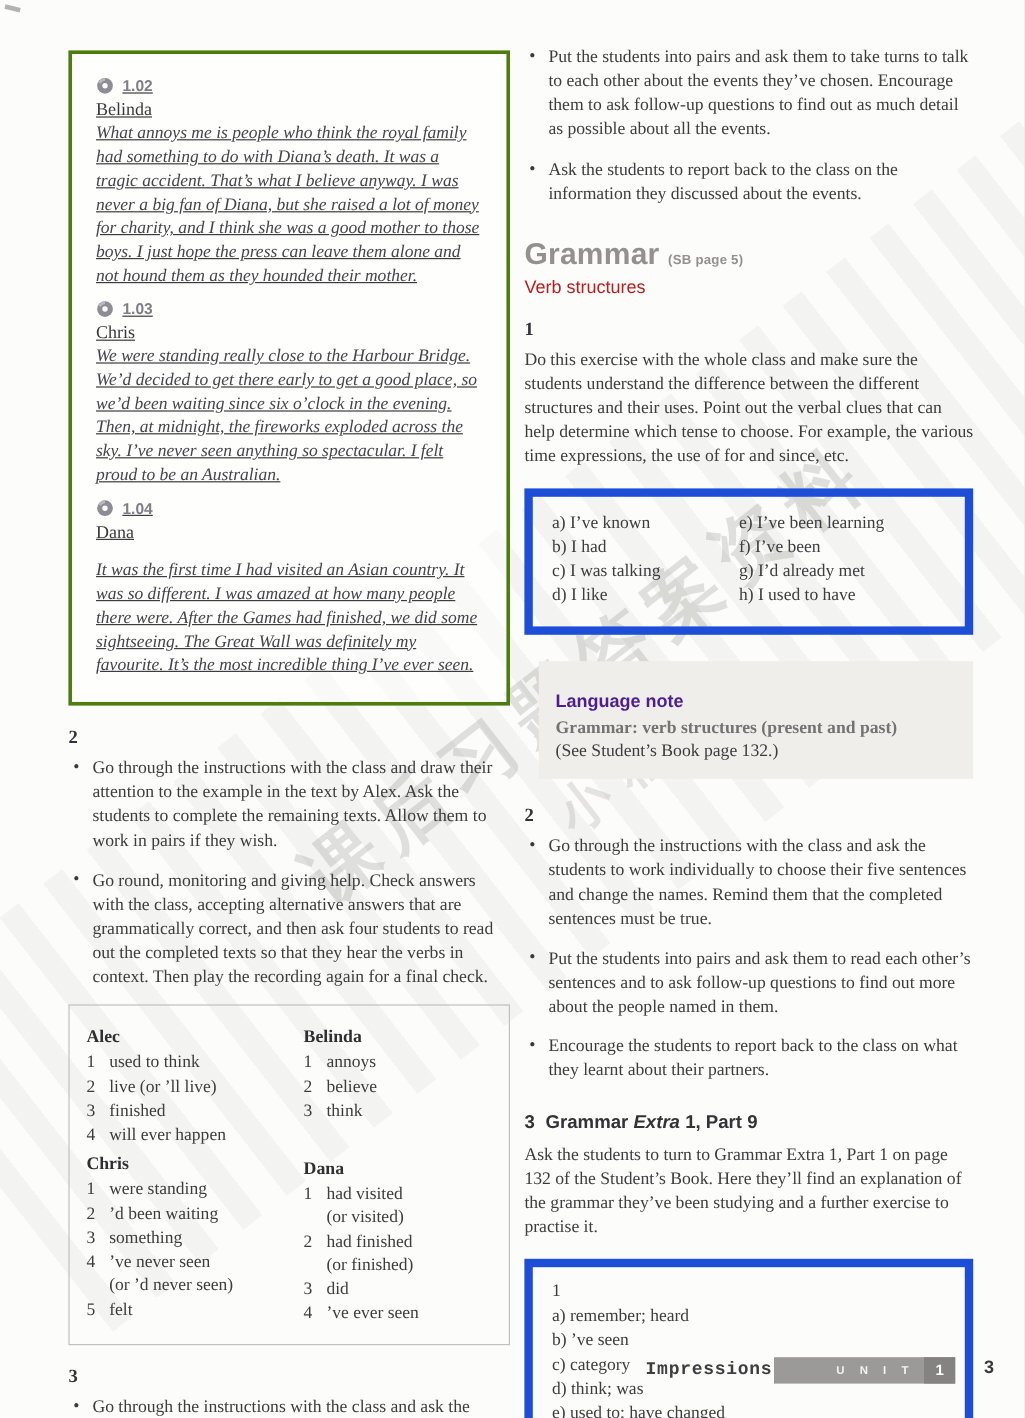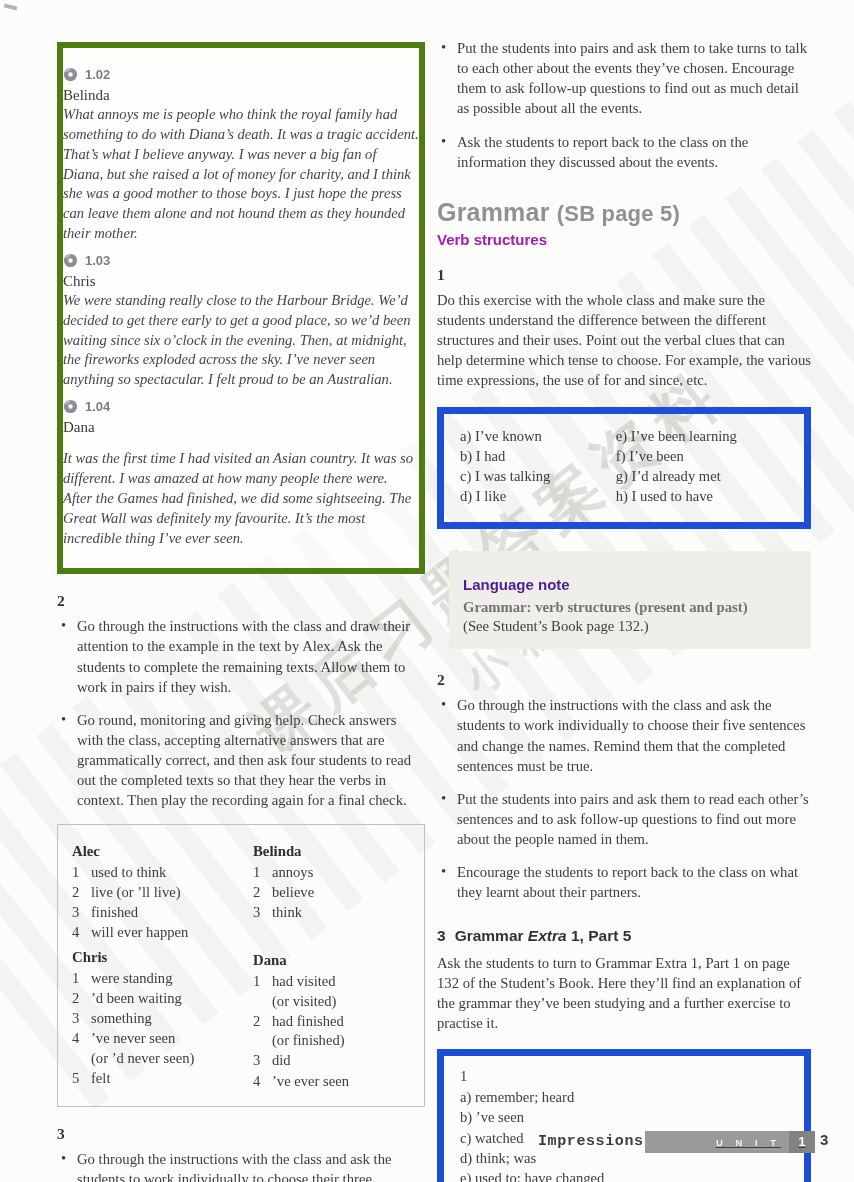--- a/index.html
+++ b/index.html
@@ -24,61 +24,61 @@
     color:rgba(110,108,105,0.20);text-align:center;
   }
   .wm-line1{font-size:62px;letter-spacing:10px;}
   .wm-line2{font-size:44px;letter-spacing:16px;margin-top:14px;color:rgba(110,108,105,0.17);}
   .corner-mark{position:absolute;left:4px;top:5px;width:13px;height:4px;background:#777;opacity:.55;transform:rotate(14deg);}
   
   .col-left{position:absolute;left:57px;top:42px;width:368px;}
   .col-right{position:absolute;left:437px;top:38px;width:374px;}
   .body-text{font-size:14.7px;line-height:1.37;}
   
-  .box{border:6px solid #4d7c0f;background:rgba(255,255,255,0.5);padding:10px 0 14px;}
+  .box{border:3px solid #4d7c0f;background:rgba(255,255,255,0.5);padding:10px 20px 14px;text-decoration:underline;}
   .track-row{display:flex;align-items:center;gap:7px;margin:9px 0 5px;
     font-family:"Liberation Sans","DejaVu Sans",sans-serif;font-size:13px;font-weight:bold;color:#7e7d86;}
   .cd-icon{width:15px;height:15px;flex:0 0 auto;}
   .speaker{font-size:15px;color:#39383b;margin:1px 0 1px;}
   .transcript{font-style:italic;font-size:14.6px;line-height:1.36;color:#45444a;margin:0 0 6px;}
   
   .sec-num{font-weight:bold;font-size:15.5px;margin:18px 0 6px;color:#333236;}
   ul.bullets{list-style:none;margin:0;padding:0;}
   ul.bullets li{position:relative;padding-left:20px;margin:0 0 13px;}
   ul.bullets li::before{content:"\2022";position:absolute;left:4px;top:-1px;color:#39383b;}
   
   .ak-box{border:1px solid #c2c0bc;padding:12px 14px 14px;display:grid;grid-template-columns:1fr 1fr;column-gap:24px;margin-top:10px;}
   .ak-name{font-weight:bold;font-size:14.8px;margin:6px 0 3px;color:#2f2e31;}
   .ak-item{display:flex;gap:9px;font-size:14.6px;line-height:1.32;margin:1px 0;}
   .ak-num{flex:0 0 10px;}
   .ak-text{white-space:pre-line;}
   
   .grammar-head{font-family:"Liberation Sans","DejaVu Sans",sans-serif;font-weight:bold;color:#929190;
     font-size:25px;margin:26px 0 2px;letter-spacing:0.2px;}
-  .grammar-head .pgref{font-size:22px;}
-  .sub-head{font-family:"Liberation Sans","DejaVu Sans",sans-serif;font-weight:bold;color:#a21caf;font-size:15px;margin:4px 0 0;}
+  .grammar-head .pgref{font-size:11px;}
+  .sub-head{font-family:"Liberation Sans","DejaVu Sans",sans-serif;font-weight:normal;color:#b91c1c;font-size:15px;margin:4px 0 0;}
   
   .ans-box{border:7px solid #1d4ed8;padding:12px 16px 14px;margin-top:16px;}
   .ans-cols{display:grid;grid-template-columns:1fr 1.15fr;column-gap:6px;}
   .ans-line{font-size:14.6px;line-height:1.32;margin:1px 0;}
   .ans-box-num{font-size:14.6px;margin:0 0 3px;}
   
   .lang-note{background:#efeeea;margin:22px 0 0 12px;padding:9px 14px 12px;}
   .ln-title{font-family:"Liberation Sans","DejaVu Sans",sans-serif;font-weight:bold;color:#4c1d95;font-size:15px;margin:16px 0 5px;}
   .ln-bold{font-weight:bold;font-size:14.7px;color:#737373;line-height:1.35;}
   .ln-ref{font-size:14.7px;line-height:1.35;}
   
   .ex-head{font-family:"Liberation Sans","DejaVu Sans",sans-serif;font-weight:bold;font-size:15.5px;color:#333236;margin:24px 0 8px;}
   .ex-head .it{font-style:italic;}
   .ex-head .n{margin-right:9px;}
   
   .footer-section{position:absolute;left:538px;top:1133px;font-family:Liberation Mono, monospace;
     font-weight:bold;font-size:15px;color:#3e3d40;letter-spacing:0.6px;}
-  .unit-bar{position:absolute;left:645px;top:1131px;width:170px;height:22px;background:#9b9a98;
-    display:flex;align-items:center;justify-content:flex-end;text-decoration:underline;}
+  .unit-bar{position:absolute;left:645px;top:1131px;width:151px;height:22px;background:#9b9a98;
+    display:flex;align-items:center;justify-content:flex-end;}
   .unit-label{font-family:"Liberation Sans","DejaVu Sans",sans-serif;font-weight:bold;font-size:9.5px;
     letter-spacing:5px;color:#f4f3f1;margin-right:8px;}
   .unit-num{width:26px;height:22px;background:#848381;color:#fff;display:flex;align-items:center;justify-content:center;
     font-family:"Liberation Sans","DejaVu Sans",sans-serif;font-weight:bold;font-size:12.5px;}
   .page-num{position:absolute;left:820px;top:1131px;font-family:"Liberation Sans","DejaVu Sans",sans-serif;
     font-weight:bold;font-size:15px;color:#3b3a3d;}
   .mt0{margin-top:13px;}
 </style>
 </head>
 <body>
@@ -262,29 +262,29 @@
     </div>
 
     <div class="sec-num" style="margin-top:22px;">2</div>
     <ul class="bullets body-text">
       <li>Go through the instructions with the class and ask the students to work individually to choose their five sentences and change the names. Remind them that the completed sentences must be true.</li>
       <li>Put the students into pairs and ask them to read each other’s sentences and to ask follow-up questions to find out more about the people named in them.</li>
       <li>Encourage the students to report back to the class on what they learnt about their partners.</li>
     </ul>
 
     <div class="ex-head">
-      <span class="n">3</span><span>Grammar </span><span class="it">Extra</span><span> 1, Part 5</span>
+      <span class="n">3</span><span>Grammar </span><span class="it">Extra</span><span> 1, Part 9</span>
     </div>
     <p class="body-text" style="margin:0;">Ask the students to turn to Grammar Extra 1, Part 1 on page 132 of the Student’s Book. Here they’ll find an explanation of the grammar they’ve been studying and a further exercise to practise it.</p>
 
     <div class="ans-box">
       <div class="ans-box-num">1</div>
       <div class="ans-line">a) remember; heard</div>
       <div class="ans-line">b) ’ve seen</div>
-      <div class="ans-line">c) watched</div>
+      <div class="ans-line">c) category</div>
       <div class="ans-line">d) think; was</div>
       <div class="ans-line">e) used to; have changed</div>
       <div class="ans-line">f) affected</div>
       <div class="ans-line">g) ’d never enjoyed; saw</div>
     </div>
   </div>
 
   <div class="footer-section">Impressions</div>
   <div class="unit-bar">
     <span class="unit-label">U N I T</span>

